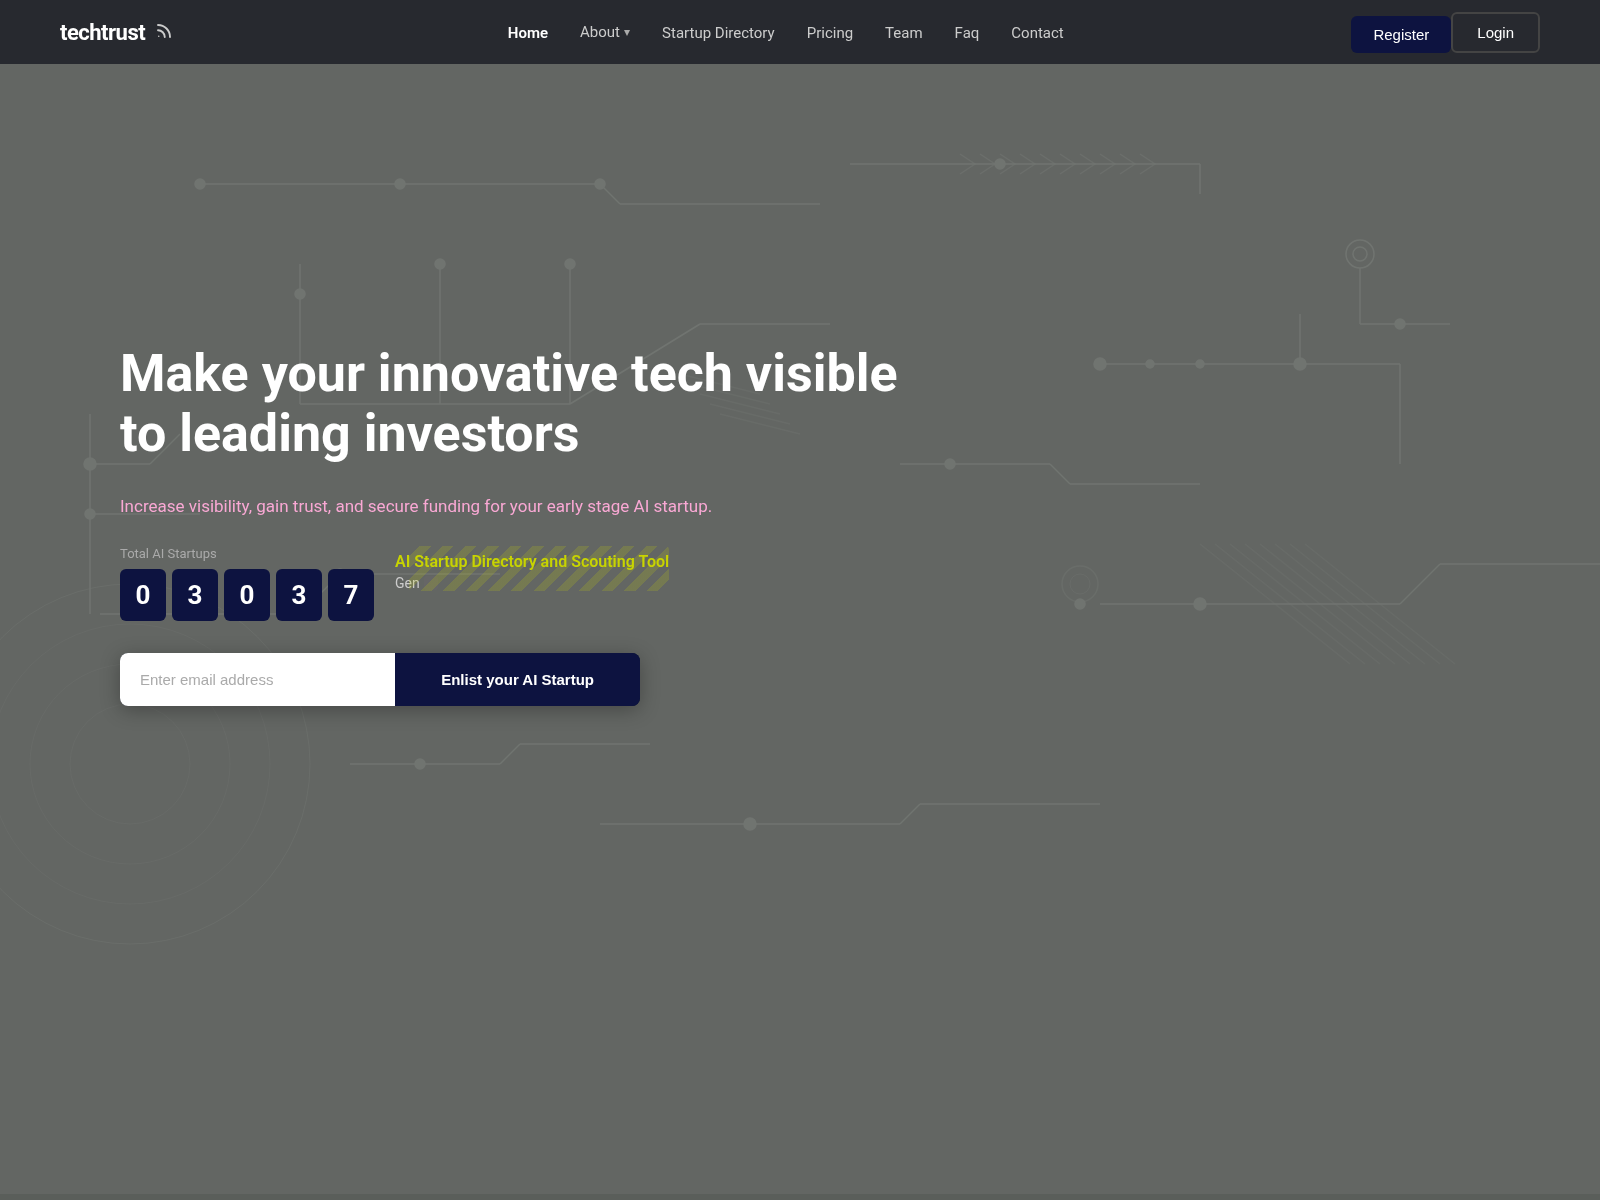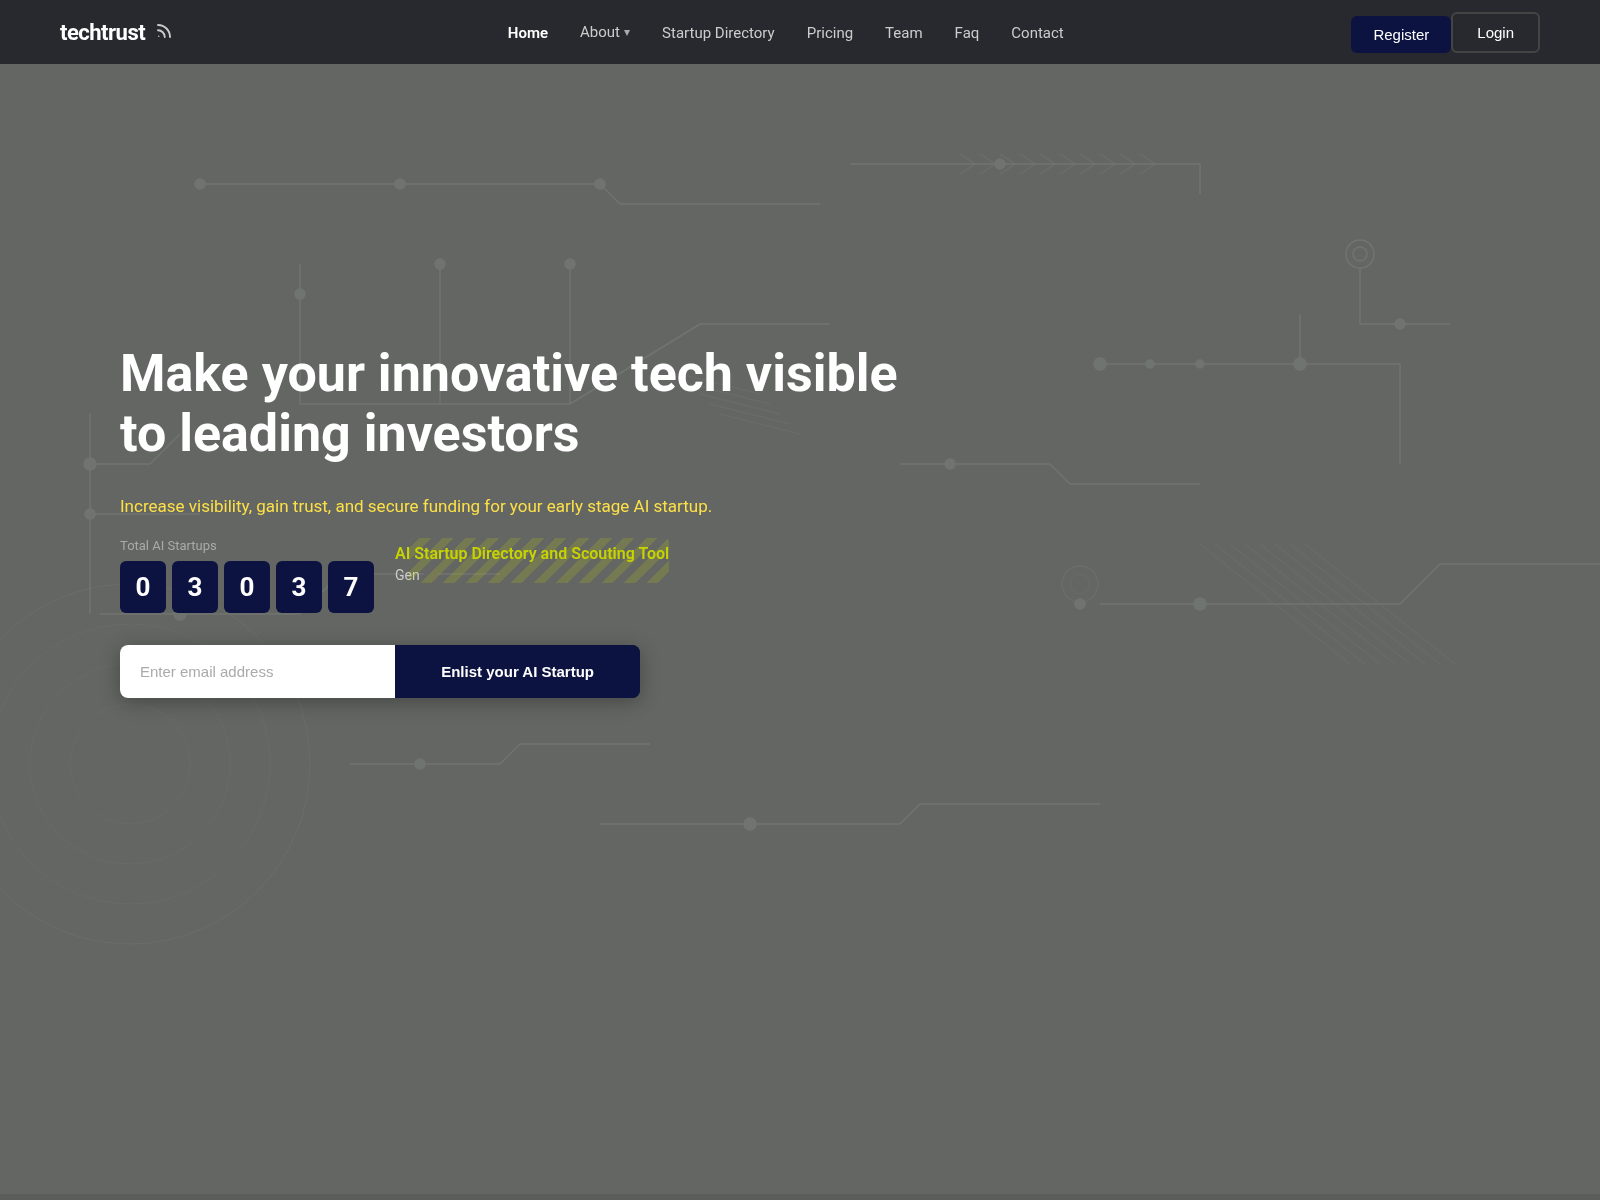--- a/index.html
+++ b/index.html
@@ -127,22 +127,22 @@
     .hero-title {
       font-size: 52px;
       font-weight: 700;
       line-height: 1.15;
       color: #fff;
       margin-bottom: 32px;
     }
 
     .hero-subtitle {
       font-size: 17px;
-      color: #fde047;
-      margin-bottom: 22px;
+      color: #f9a8d4;
+      margin-bottom: 30px;
     }
 
     
     .counter-section {
       display: flex;
       align-items: flex-start;
       gap: 21px;
       margin-bottom: 32px;
     }
 

